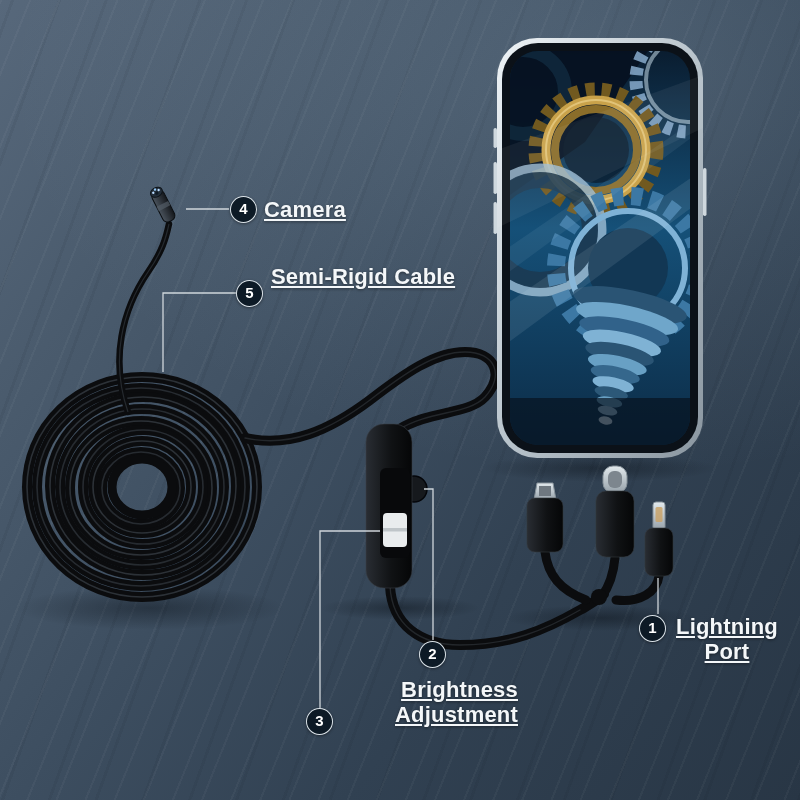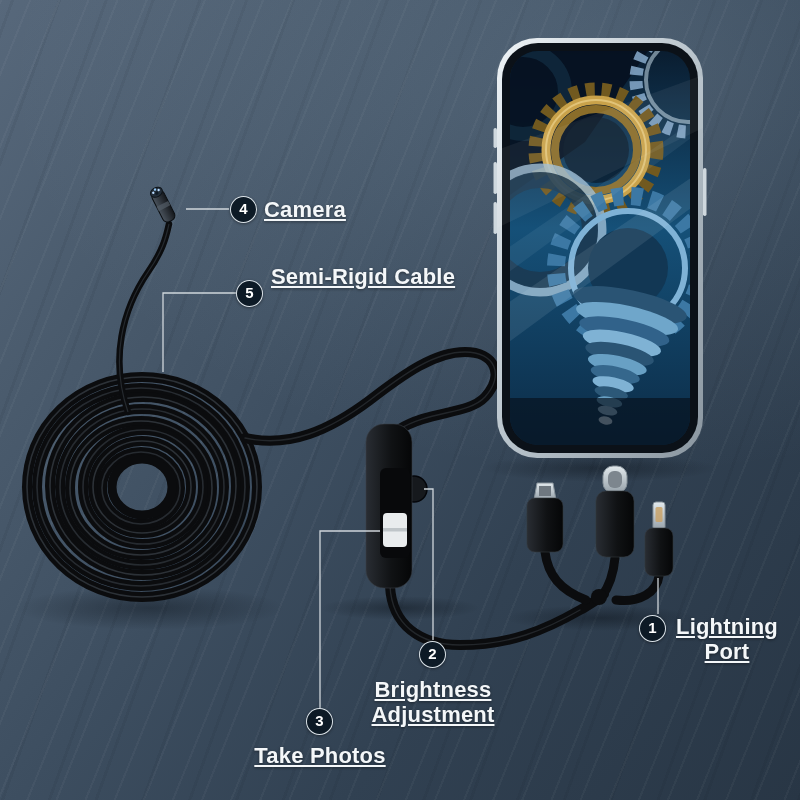--- a/index.html
+++ b/index.html
@@ -20,21 +20,21 @@
     text-align:center;box-sizing:border-box;
     box-shadow:0 1px 3px rgba(0,0,0,0.4);
   }
   .lbl{
     position:absolute;color:#f4f7f9;
     font:700 22px/25px "Liberation Sans",sans-serif;
     text-shadow:0 1px 3px rgba(0,0,0,0.45);
     letter-spacing:0.2px;white-space:nowrap;text-decoration:underline;
   }
   .lbl.wrap{white-space:normal;text-align:center;}
-  .lbl.center{text-align:center;}
+  .lbl.center{text-align:right;}
 </style>
 </head>
 <body>
 
 <div class="stage">
 
 <svg width="800" height="800" viewBox="0 0 800 800">
   <defs>
     <linearGradient id="gFrame" x1="0" y1="0" x2="1" y2="1">
       <stop offset="0" stop-color="#eef3f6"></stop>
@@ -214,15 +214,14 @@
 <div class="badge" style="left:230px;top:196px">4</div>
 <div class="badge" style="left:236px;top:280px">5</div>
 <div class="badge" style="left:639px;top:615px">1</div>
 <div class="badge" style="left:419px;top:641px">2</div>
 <div class="badge" style="left:306px;top:708px">3</div>
 
 <div class="lbl" style="left:264px;top:197px">Camera</div>
 <div class="lbl" style="left:271px;top:264px">Semi-Rigid Cable</div>
 <div class="lbl wrap" style="left:674px;top:614px;width:106px">Lightning Port</div>
 <div class="lbl wrap center" style="left:348px;top:677px;width:170px">Brightness Adjustment</div>
-<div class="lbl center" style="left:235px;top:743px;width:170px">Take Photos</div>
 
 </div>
 
 </body></html>

